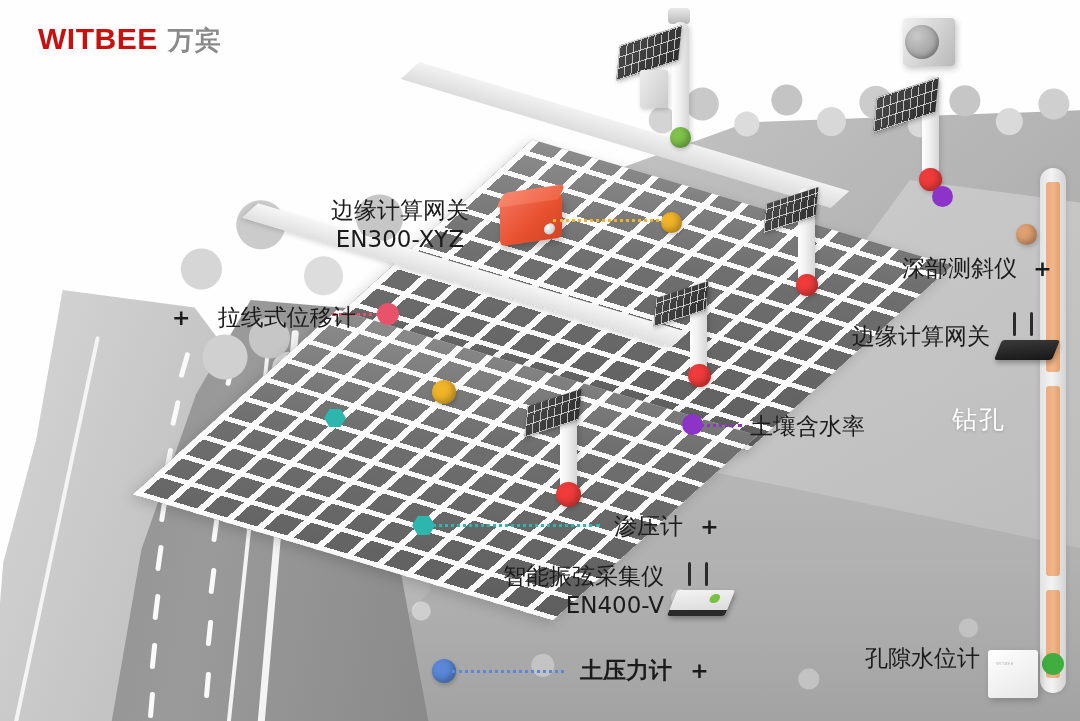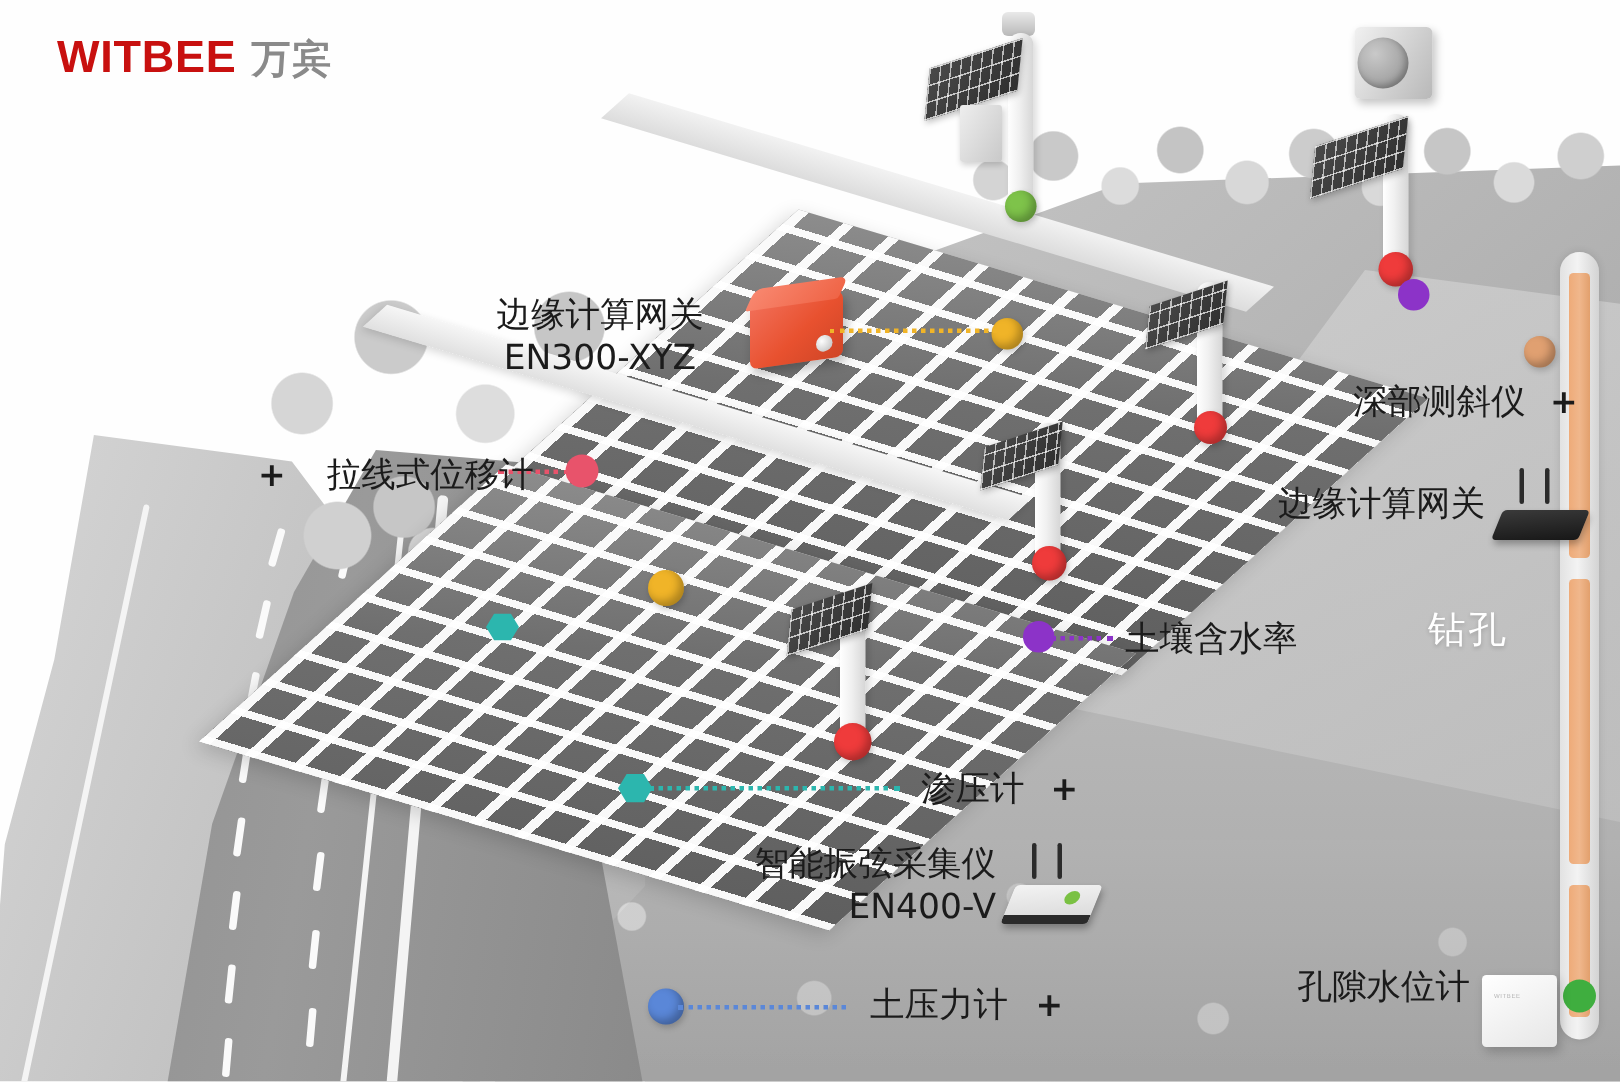--- a/index.html
+++ b/index.html
@@ -424,21 +424,21 @@
     <span class="l1" style="display:inline;">渗压计</span>
     <span class="plus" style="margin-left:10px;">+</span>
   </div>
 
   <div class="label right lbl-big" style="left:464px;top:562px;width:200px;">
     <span class="l1">智能振弦采集仪</span>
     <span class="l2">EN400-V</span>
   </div>
 
   <div class="label lbl-big" style="left:580px;top:656px;">
-    <span class="l1" style="display:inline;">土压力计</span>
+    <span class="l1" style="display:inline;font-weight:bold;">土压力计</span>
     <span class="plus" style="margin-left:11px;">+</span>
   </div>
 
   <div class="label right lbl-big" style="left:820px;top:644px;width:160px;">
     <span class="l1">孔隙水位计</span>
   </div>
 
   <div id="logo">
     <span class="en">WITBEE</span>
     <span class="cn">万宾</span>

